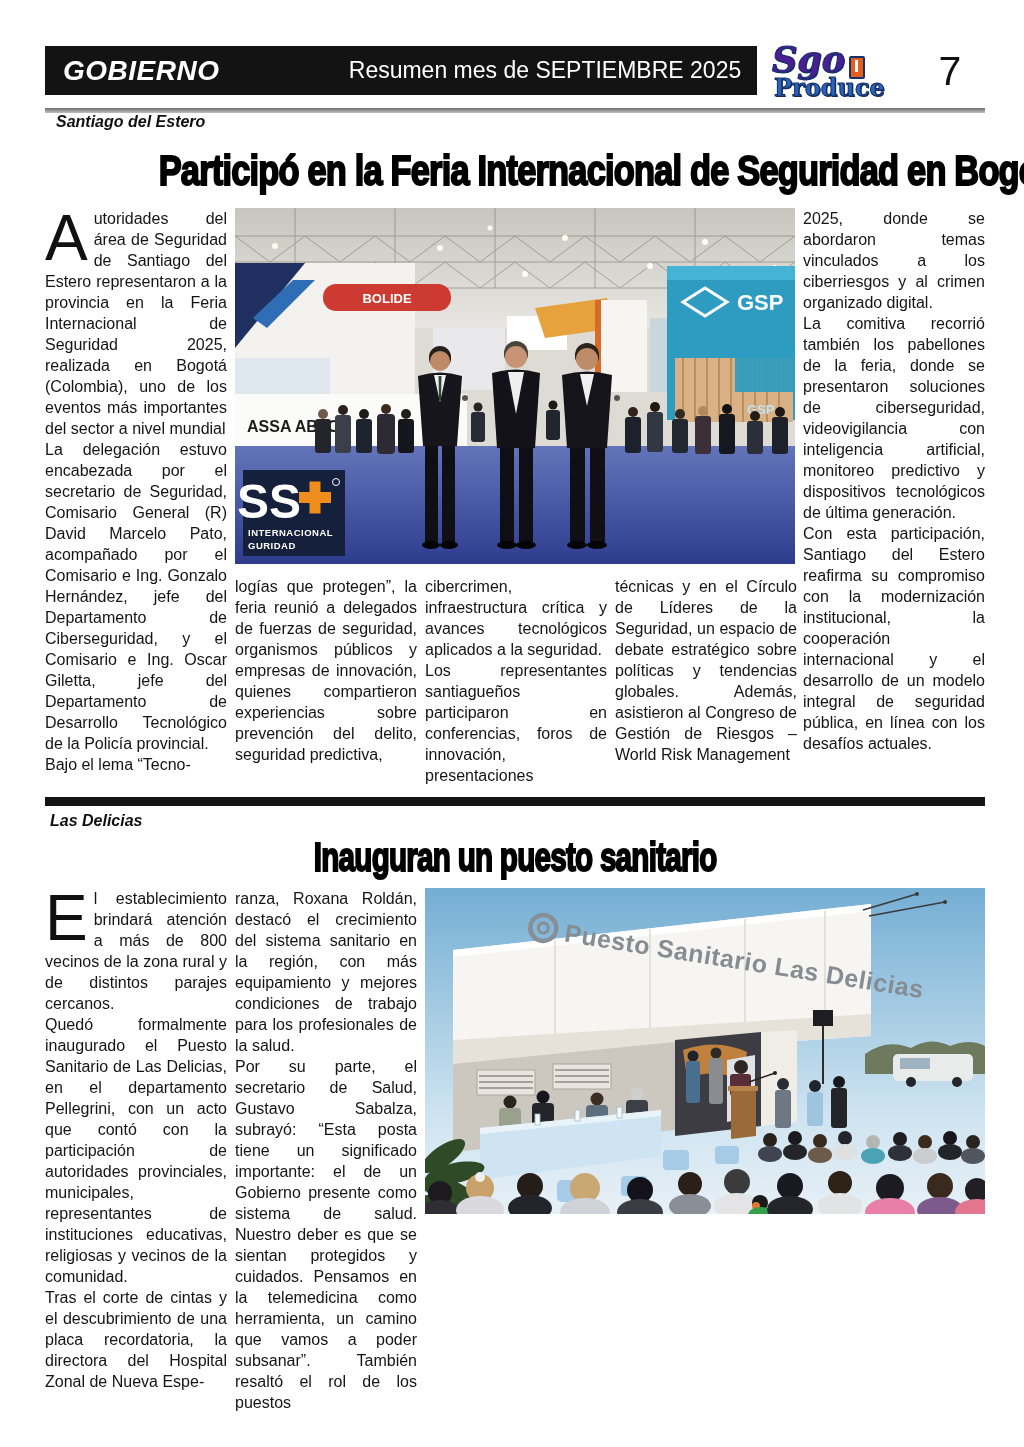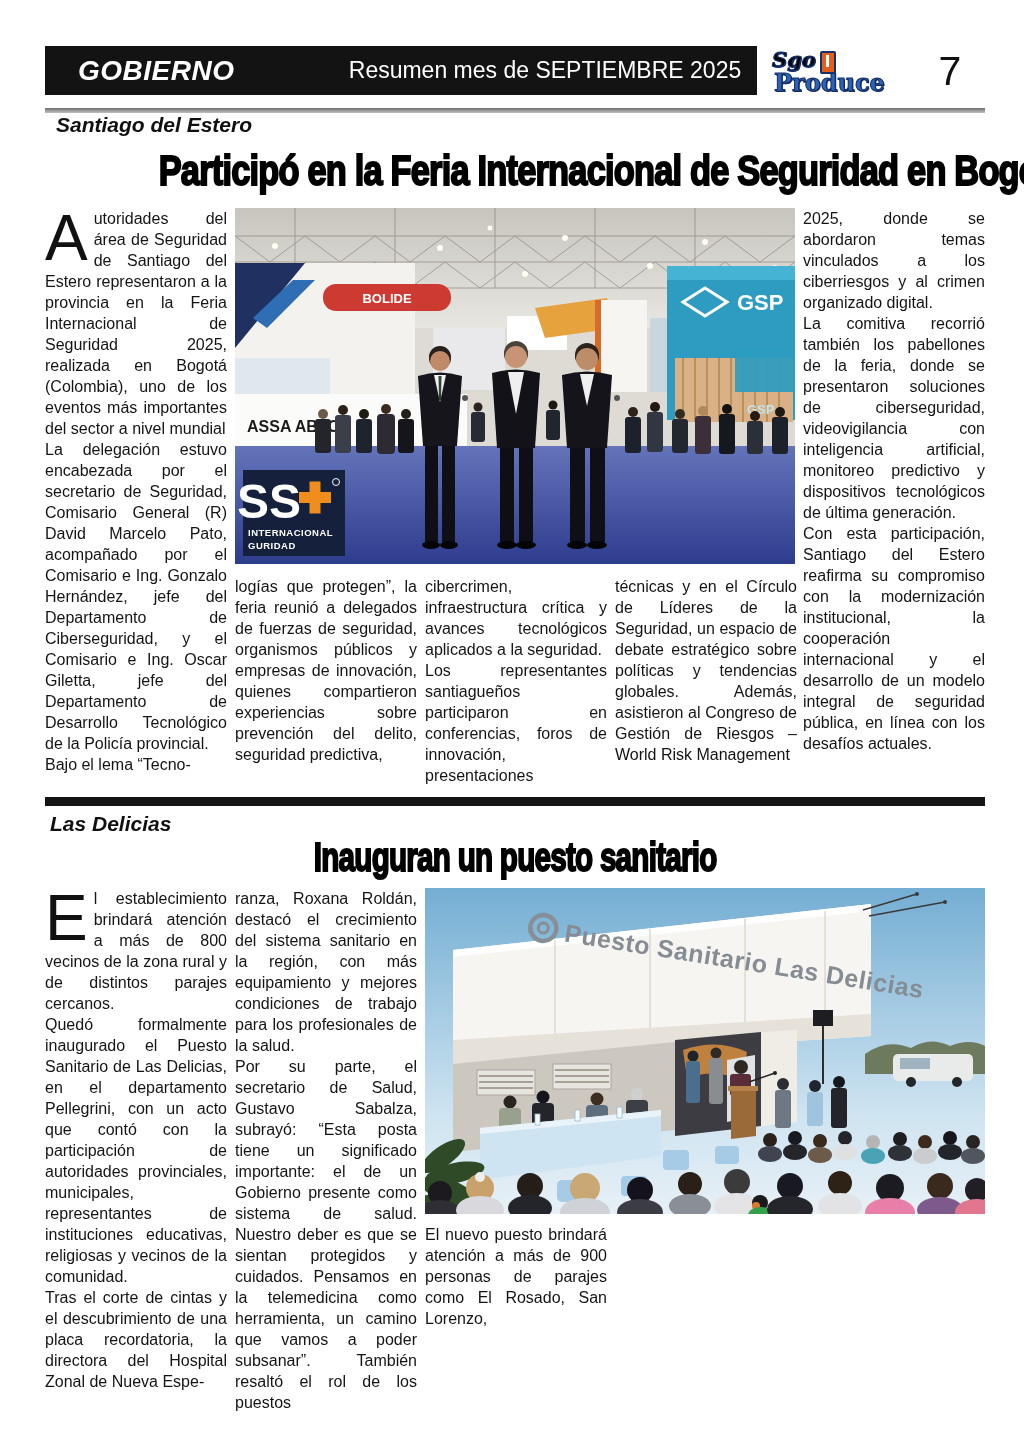--- a/index.html
+++ b/index.html
@@ -7,31 +7,31 @@
     position:relative; width:1024px; height:1447px; background:#fff;
     font-family:"Liberation Sans", sans-serif; color:#161616; overflow:hidden;
   }
   
   .header-bar {
     position:absolute; left:45px; top:46px; width:712px; height:49px;
     background:#131313; display:flex; align-items:center;
   }
   .section-label {
     color:#fff; font-style:italic; font-weight:700; font-size:28px;
-    letter-spacing:0.5px; padding-left:18px;margin-left:15px;
+    letter-spacing:0.5px; padding-left:18px;
   }
   .header-title {
     position:absolute; left:240px; top:0; width:520px; height:49px;
     display:flex; align-items:center; justify-content:center;
     color:#fff; font-size:23px; font-weight:400;
   }
   .logo-block { position:absolute; left:772px; top:46px; width:150px; height:58px; }
   .logo-top {
     font-family:"DejaVu Serif", serif; font-weight:700; font-style:italic;
-    font-size:21px; line-height:27px; color:#000000;
+    font-size:35px; line-height:27px; color:#4c1d95;
     -webkit-text-stroke:1.2px #16306b; text-shadow:1px 1px 0 #16306b;
     display:inline-block;
   }
   .logo-icon {
     display:inline-block; width:12px; height:19px; background:#e2601c;
     border:2px solid #16306b; border-radius:2px; margin-left:4px; vertical-align:middle;
     position:relative;
   }
   .logo-icon::after {
     content:""; position:absolute; left:4px; top:2px; width:3px; height:12px; background:#fff;
@@ -43,21 +43,21 @@
   }
   .page-num {
     position:absolute; left:918px; top:48px; width:64px; text-align:center;
     font-size:41px; font-weight:500; color:#111;
   }
   .rule {
     position:absolute; left:45px; top:108px; width:940px; height:5px;
     background:linear-gradient(#6e6e6e,#c0c0c0);
   }
   
-  .kicker { position:absolute; font-style:italic; font-weight:700; font-size:21px; color:#101010; }
+  .kicker { position:absolute; font-style:italic; font-weight:700; font-size:16px; color:#101010; }
   #kicker1 { left:56px; top:113px; }
   #kicker2 { left:50px; top:812px; }
   .headline { position:absolute; left:45px; width:940px; text-align:center; white-space:nowrap; color:#000; }
   .headline > span {
     display:inline-block; transform-origin:50% 50%;
     font-weight:700; -webkit-text-stroke:2px #000; letter-spacing:-1px;
   }
   #headline1 { top:146px; font-size:43px; }
   #headline1 > span { transform:scaleX(0.80); }
   #headline2 { top:835px; font-size:40px; }
@@ -451,16 +451,15 @@
           <ellipse cx="465" cy="324" rx="25" ry="14" fill="#e87fa8"></ellipse>
         <circle cx="515" cy="298" r="13" fill="#3a2a1e"></circle>
           <ellipse cx="515" cy="322" rx="23" ry="13" fill="#7c5a8c"></ellipse>
         <circle cx="552" cy="302" r="12" fill="#221e26"></circle>
           <ellipse cx="552" cy="324" rx="22" ry="13" fill="#e2768f"></ellipse>
       </g>
     </svg>
   </div>
 
   <div class="col" id="a2c3">
-    <p>El nuevo puesto brindará atención a más de 900 personas de parajes como El Rosado, San Lorenzo,</p>
   </div>
 
 </div>
 
 </body></html>

